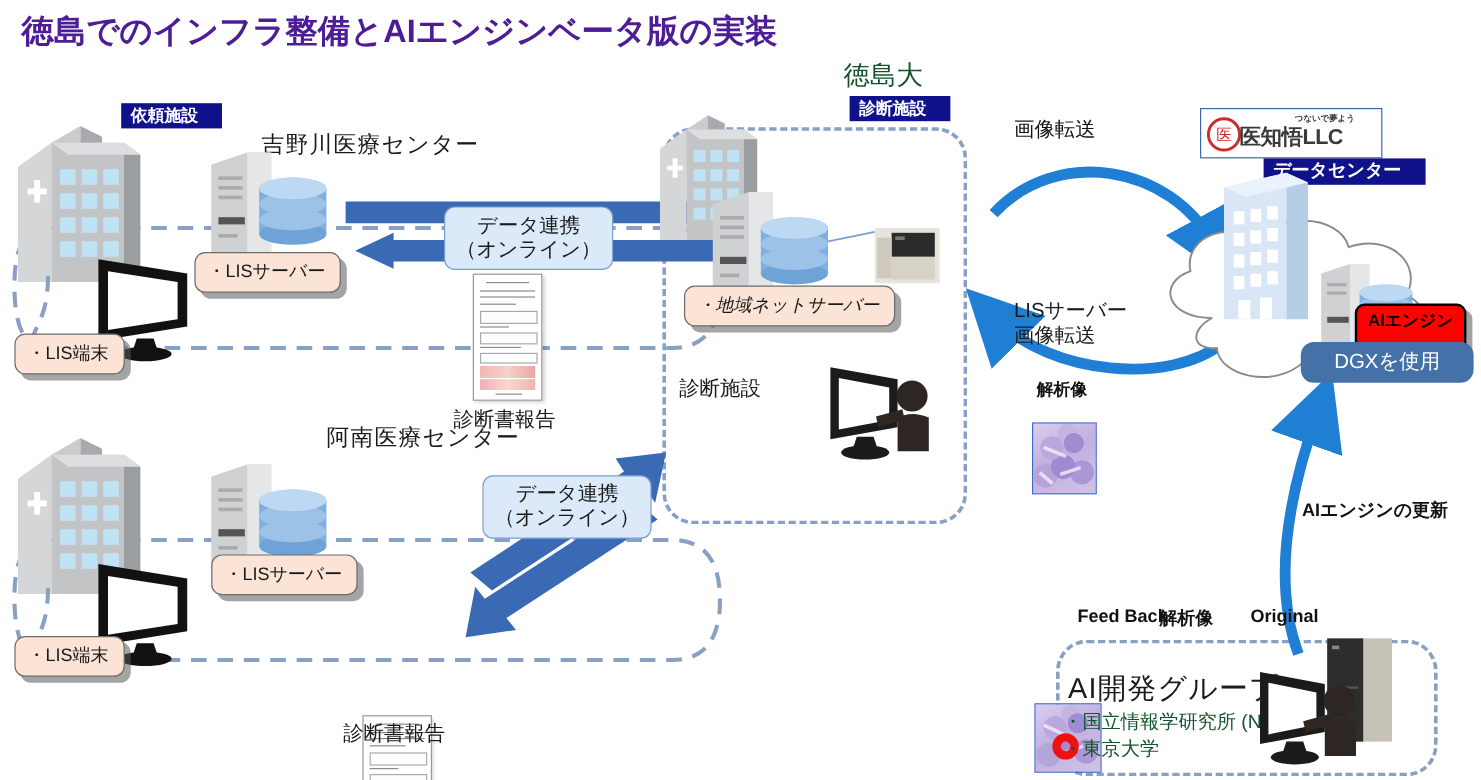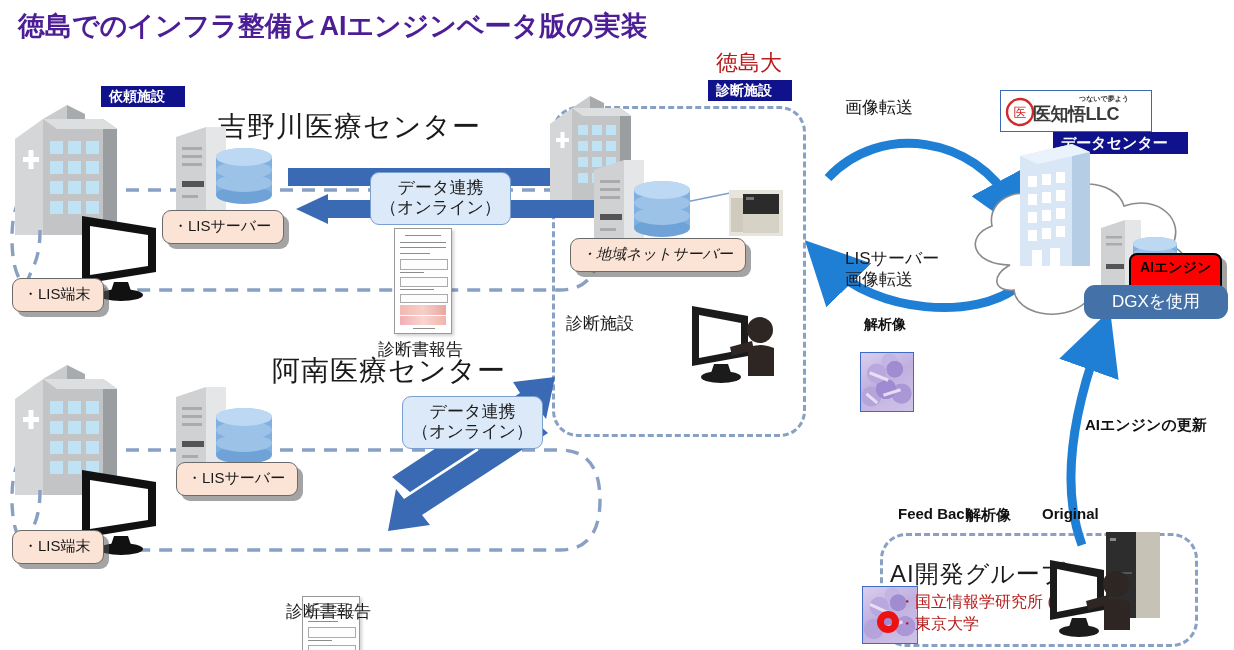--- a/index.html
+++ b/index.html
@@ -9,22 +9,22 @@
   .abs{position:absolute;}
   .ttl{left:18px;top:8px;font-size:27px;font-weight:bold;color:#4c1d95;letter-spacing:0px;white-space:nowrap;}
 
   
   .navybadge{background:#10128c;color:#ffffff;font-weight:bold;font-size:14px;
       padding:3px 20px 4px 8px;white-space:nowrap;line-height:1;}
   
   .peach{background:#fbe3d6;border:1.4px solid #6b6b6b;border-radius:9px;
       font-size:15px;color:#1a1a1a;padding:6px 12px 7px 10px;white-space:nowrap;
       box-shadow:5px 5px 0px rgba(90,90,90,.55);}
-  .plainlbl{font-size:19px;color:#b91c1c;white-space:nowrap;margin-left:13px;}
-  .bigname{font-size:28px;color:#1a1a1a;white-space:nowrap;letter-spacing:1px;}
+  .plainlbl{font-size:19px;color:#14532d;white-space:nowrap;}
+  .bigname{font-size:19px;color:#1a1a1a;white-space:nowrap;letter-spacing:1px;}
   .smalllbl{font-size:15px;color:#111;white-space:nowrap;font-weight:bold;}
   .capt{font-size:17px;color:#1a1a1a;white-space:nowrap;}
 
   
   .dlink{background:#dce9f9;border:1.2px solid #7aa0cf;border-radius:9px;
       font-size:17px;color:#1a1a1a;text-align:center;line-height:1.18;
       padding:5px 9px 6px 9px;white-space:nowrap;}
   
   svg{display:block;overflow:visible;}
 

